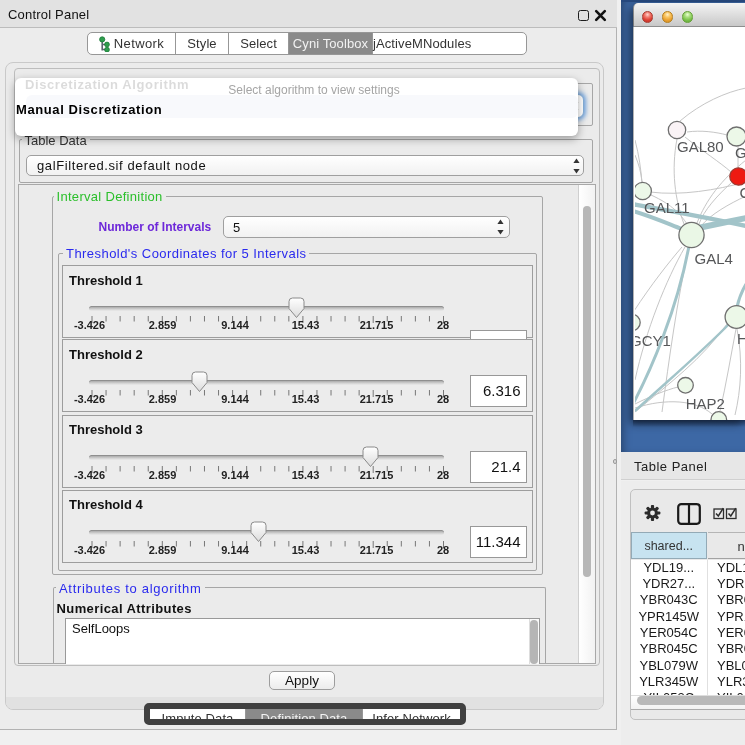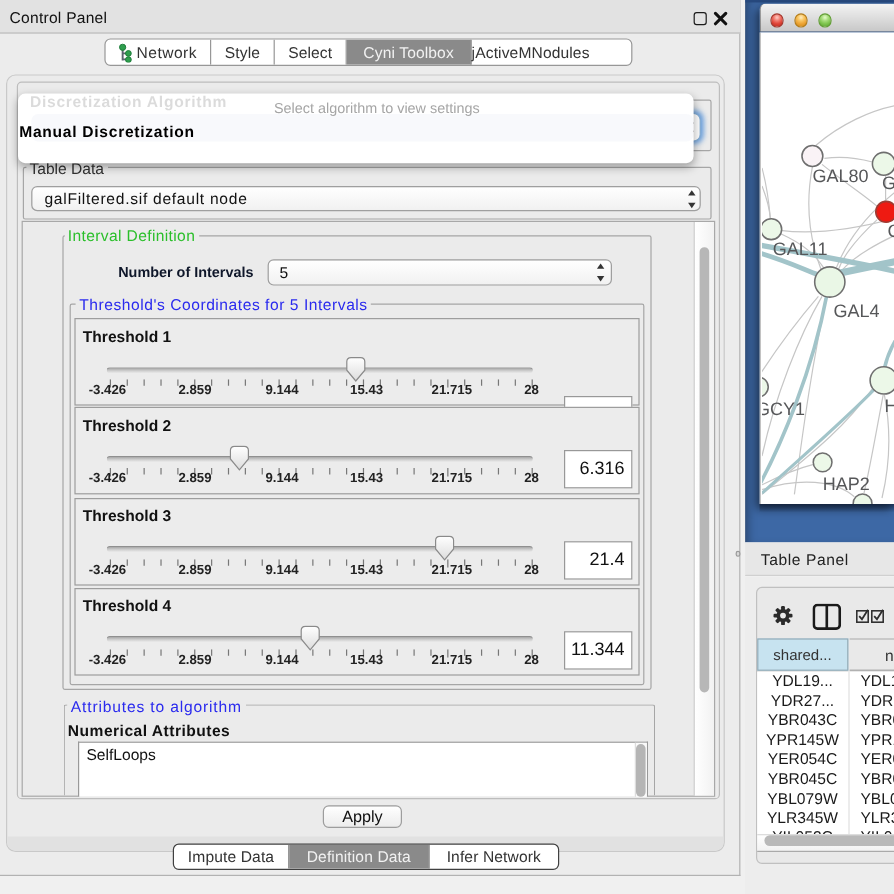--- a/index.html
+++ b/index.html
@@ -25,21 +25,21 @@
   <svg width="11" height="16" viewBox="0 0 11 16">
     <path d="M3.2,5 L3.2,14.5 M3.2,8.5 L7.5,8.5 M3.2,13.5 L7.5,13.5" stroke="#5c6270" stroke-width="1.6" fill="none"></path>
     <circle cx="3.2" cy="3.4" r="2.6" fill="#2f9e4e" stroke="#1c7a38" stroke-width="0.8"></circle>
     <circle cx="8" cy="8.5" r="2.4" fill="#2f9e4e" stroke="#1c7a38" stroke-width="0.8"></circle>
     <circle cx="8" cy="13.7" r="2.4" fill="#2f9e4e" stroke="#1c7a38" stroke-width="0.8"></circle>
   </svg>
   <span style="letter-spacing:.4px;">Network</span>
       </div>
  <div style="width:53px;border-right:1px solid #979797;text-align:center;line-height:21px;">Style</div>
  <div style="width:60px;border-right:1px solid #979797;text-align:center;line-height:21px;">Select</div>
- <div style="width:104px;border-right:1px solid #979797;text-align:center;line-height:21px;background:#8a8a8a;color:#f2f2f2;">Cyni Toolbox</div>
+ <div style="width:84px;border-right:1px solid #979797;text-align:center;line-height:21px;background:#8a8a8a;color:#f2f2f2;">Cyni Toolbox</div>
  <div style="width:110px;text-align:left;line-height:21px;">jActiveMNodules</div>
 </div>
 
 <div class="abs" style="left:4.5px;top:62px;width:599px;height:648px;border:1px solid #c9c9c9;border-radius:8px;background:#ebebeb;"></div>
 <div class="abs" style="left:5.5px;top:697px;width:597px;height:12px;border-radius:0 0 7px 7px;background:#e1e1e1;"></div>
 <div class="abs" style="left:13.5px;top:68px;width:586px;height:598px;border:1px solid #bdbdbd;border-radius:4px;background:#ebebeb;"></div>
 
 <div class="abs" style="left:19px;top:83px;width:574px;height:43px;border:1px solid #a6a6a6;border-radius:2px;"></div>
 
 <div class="abs" style="left:26px;top:94px;width:558px;height:24px;border-radius:6px;background:#fff;border:1px solid #85aed6;box-shadow:0 0 4px 2px rgba(90,150,220,.85);"></div>
@@ -59,21 +59,21 @@
 </svg>
 
 <div class="abs" style="left:17.5px;top:184px;width:578.5px;height:480px;border:1px solid #a8a8a8;background:#ebebeb;"></div>
 
 <div class="abs" style="left:578px;top:185px;width:16.5px;height:478px;background:linear-gradient(to right,#ffffff,#f2f2f2);border-left:1px solid #cfcfcf;"></div>
 <div class="abs" style="left:582.5px;top:206px;width:8px;height:371px;border-radius:4px;background:#b7b7b7;"></div>
 
 <div class="abs" style="left:52px;top:196px;width:491px;height:379px;border:1px solid #a6a6a6;border-radius:2px;"></div>
 <div class="abs" style="left:53.5px;top:189px;font-size:13px;letter-spacing:.3px;color:#2abf2a;background:#ebebeb;padding:0 3px;">Interval Definition</div>
 
-<div class="abs bold" style="left:98.5px;top:220px;font-size:12px;color:#0f172a;">Number of Intervals</div>
+<div class="abs bold" style="left:98.5px;top:220px;font-size:12px;color:#6d28d9;">Number of Intervals</div>
 <div class="abs" style="left:223px;top:216px;width:287px;height:22px;border:1px solid #9f9f9f;border-radius:5px;background:linear-gradient(#ffffff,#f1f1f1);"></div>
 <div class="abs" style="left:233px;top:220px;font-size:13px;color:#111;">5</div>
 <svg class="abs" style="left:496px;top:217.5px;" width="9" height="18" viewBox="0 0 9 18">
  <path d="M4.5,1.5 L7.6,6 L1.4,6 Z" fill="#333"></path>
       <path d="M4.5,16.5 L7.6,12 L1.4,12 Z" fill="#333"></path>
 </svg>
 
 <div class="abs" style="left:58px;top:253px;width:479px;height:318px;border:1px solid #a6a6a6;border-radius:2px;"></div>
 <div class="abs" style="left:63px;top:246px;font-size:13px;letter-spacing:.45px;color:#2a2aee;background:#ebebeb;padding:0 3px;">Threshold's Coordinates for 5 Intervals</div>
 
@@ -273,21 +273,21 @@
 <div class="abs bold" style="left:56.5px;top:601px;font-size:13px;letter-spacing:.4px;color:#111;">Numerical Attributes</div>
 
 <div class="abs" style="left:65px;top:618px;width:475px;height:46px;background:#fff;border:1px solid #999;border-bottom:none;font-size:13px;color:#111;overflow:hidden;">
  <div style="padding-left:6px;height:15px;line-height:15px;margin-top:2px;">SelfLoops</div>
 </div>
 <div class="abs" style="left:529px;top:619px;width:10px;height:45px;background:#fafafa;border-left:1px solid #ddd;"></div>
 <div class="abs" style="left:530px;top:620px;width:8px;height:44px;border-radius:4px;background:#b5b5b5;"></div>
 
 <div class="abs" style="left:269px;top:671px;width:66px;height:19px;border:1px solid #9d9d9d;border-radius:5px;background:linear-gradient(#ffffff,#ececec);text-align:center;line-height:17px;font-size:13.5px;color:#111;">Apply</div>
 
-<div class="abs" style="left:144px;top:703px;width:322px;height:22px;border:1px solid #404040;border-radius:5px;background:#fff;display:flex;font-size:13px;letter-spacing:.1px;color:#333;overflow:hidden;">
+<div class="abs" style="left:144px;top:703px;width:322px;height:22px;border:6px solid #404040;border-radius:5px;background:#fff;display:flex;font-size:13px;letter-spacing:.1px;color:#333;overflow:hidden;">
  <div style="width:96px;border-right:1px solid #979797;text-align:center;line-height:20px;">Impute Data</div>
  <div style="width:117px;border-right:1px solid #979797;text-align:center;line-height:20px;background:#8a8a8a;color:#f2f2f2;">Definition Data</div>
  <div style="flex:1;text-align:center;line-height:20px;">Infer Network</div>
 </div>
 
 <div class="abs" style="left:15px;top:78px;width:563px;height:58px;background:#fff;border-radius:6px;box-shadow:0 3px 8px rgba(0,0,0,.35);"></div>
 <div class="abs bold" style="left:25px;top:77px;font-size:13px;letter-spacing:.6px;color:rgba(40,40,40,.17);">Discretization Algorithm</div>
 <div class="abs" style="left:26px;top:95px;width:552px;height:23px;border-radius:6px;background:rgba(185,200,225,.10);"></div>
 <div class="abs" style="left:25px;top:83px;width:578px;text-align:center;font-size:12px;color:#a5a5a5;">Select algorithm to view settings</div>
 <div class="abs bold" style="left:16px;top:102px;font-size:13px;letter-spacing:.6px;color:#000;">Manual Discretization</div>

